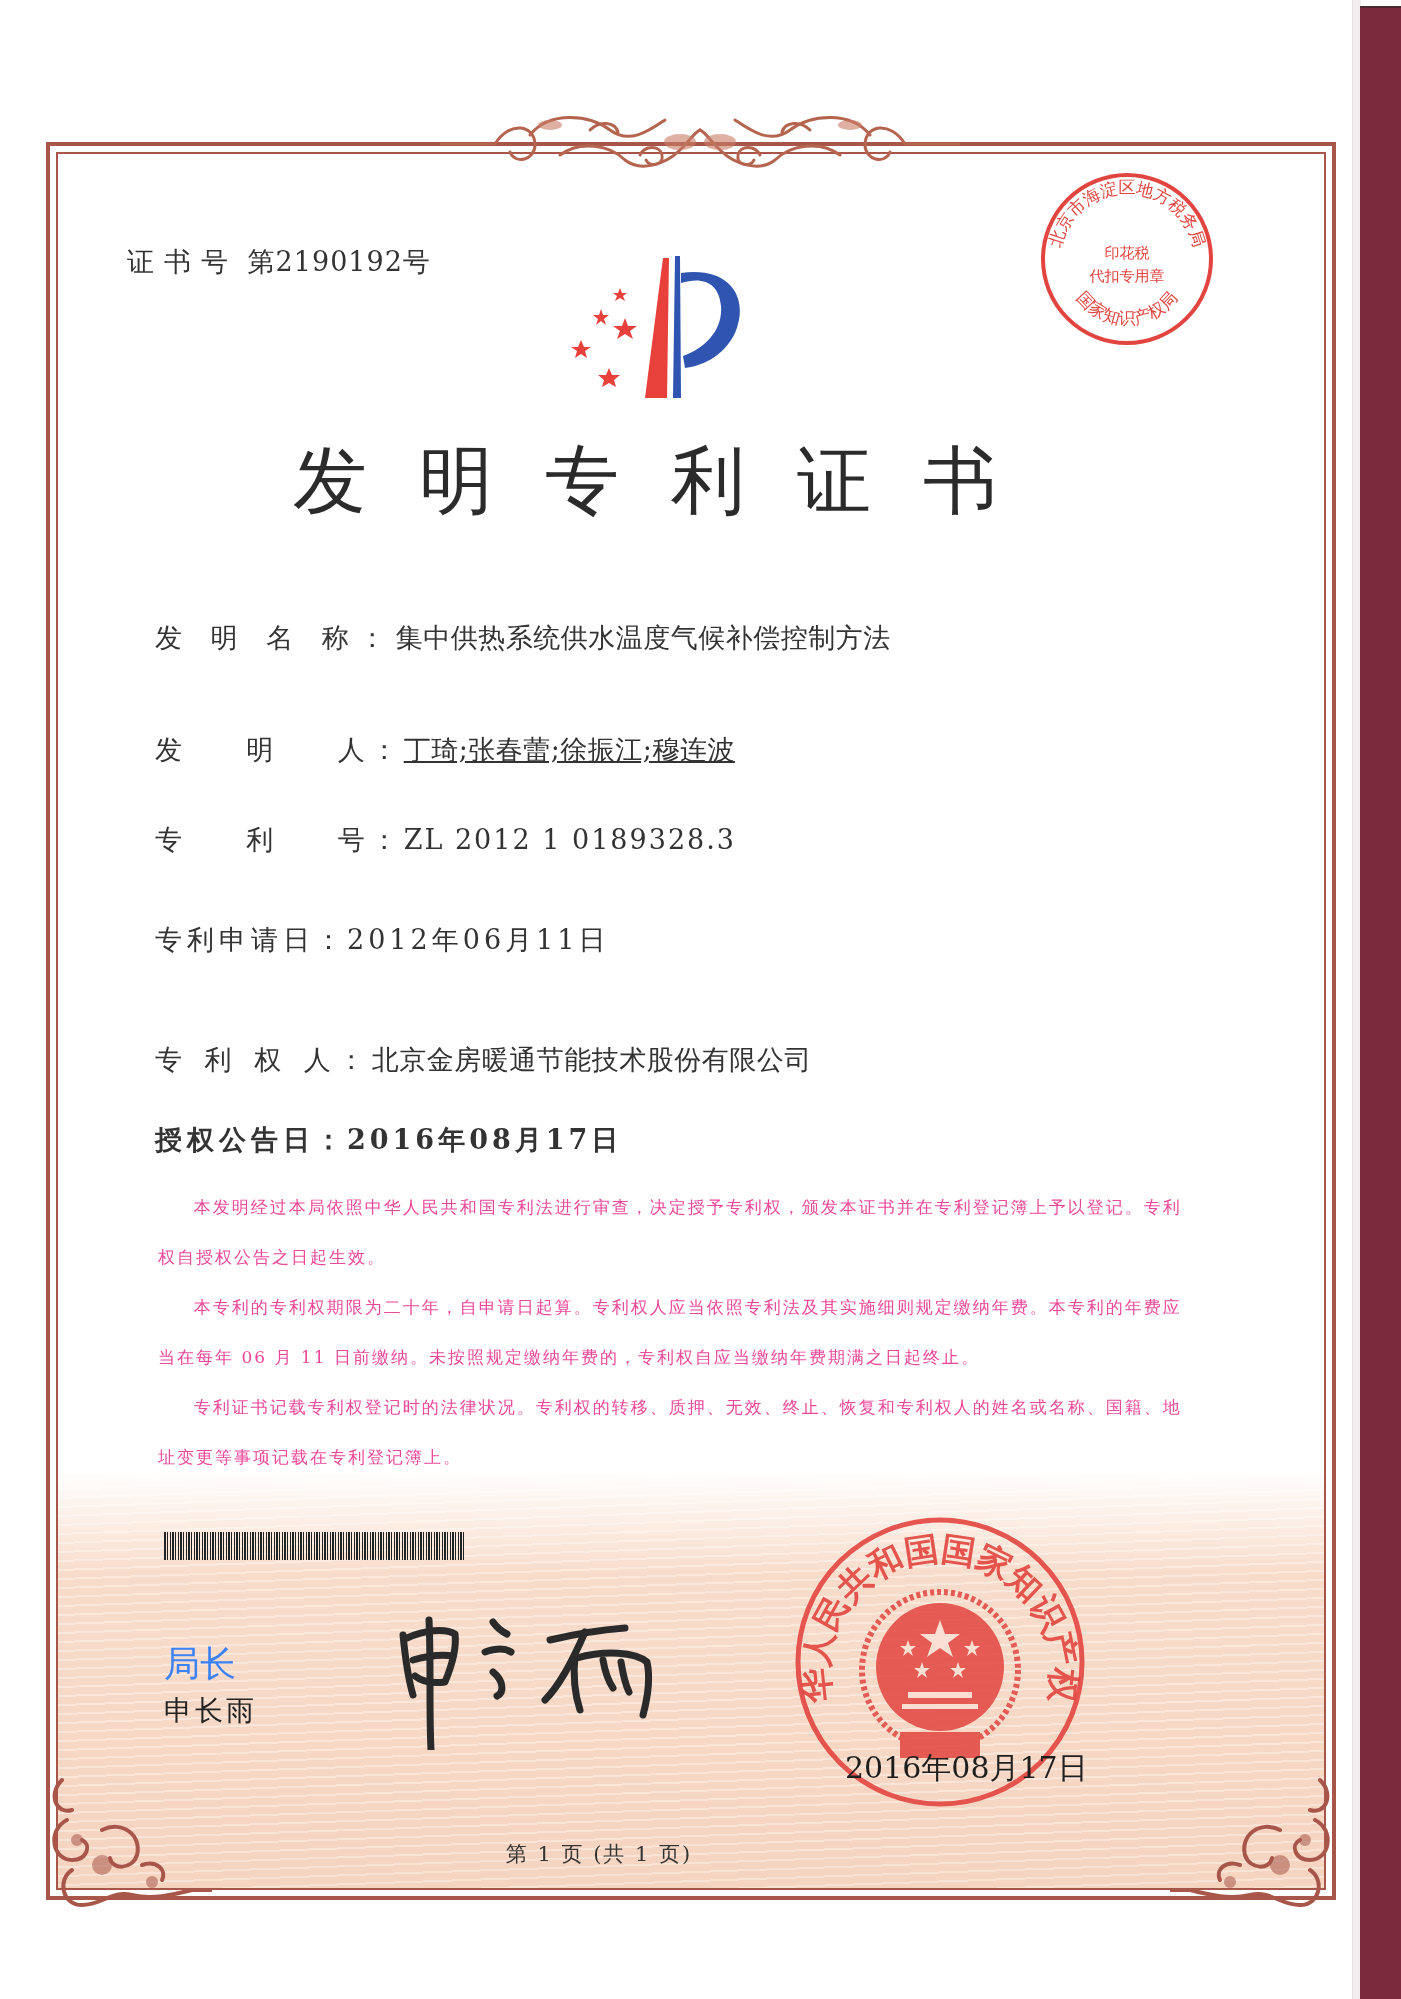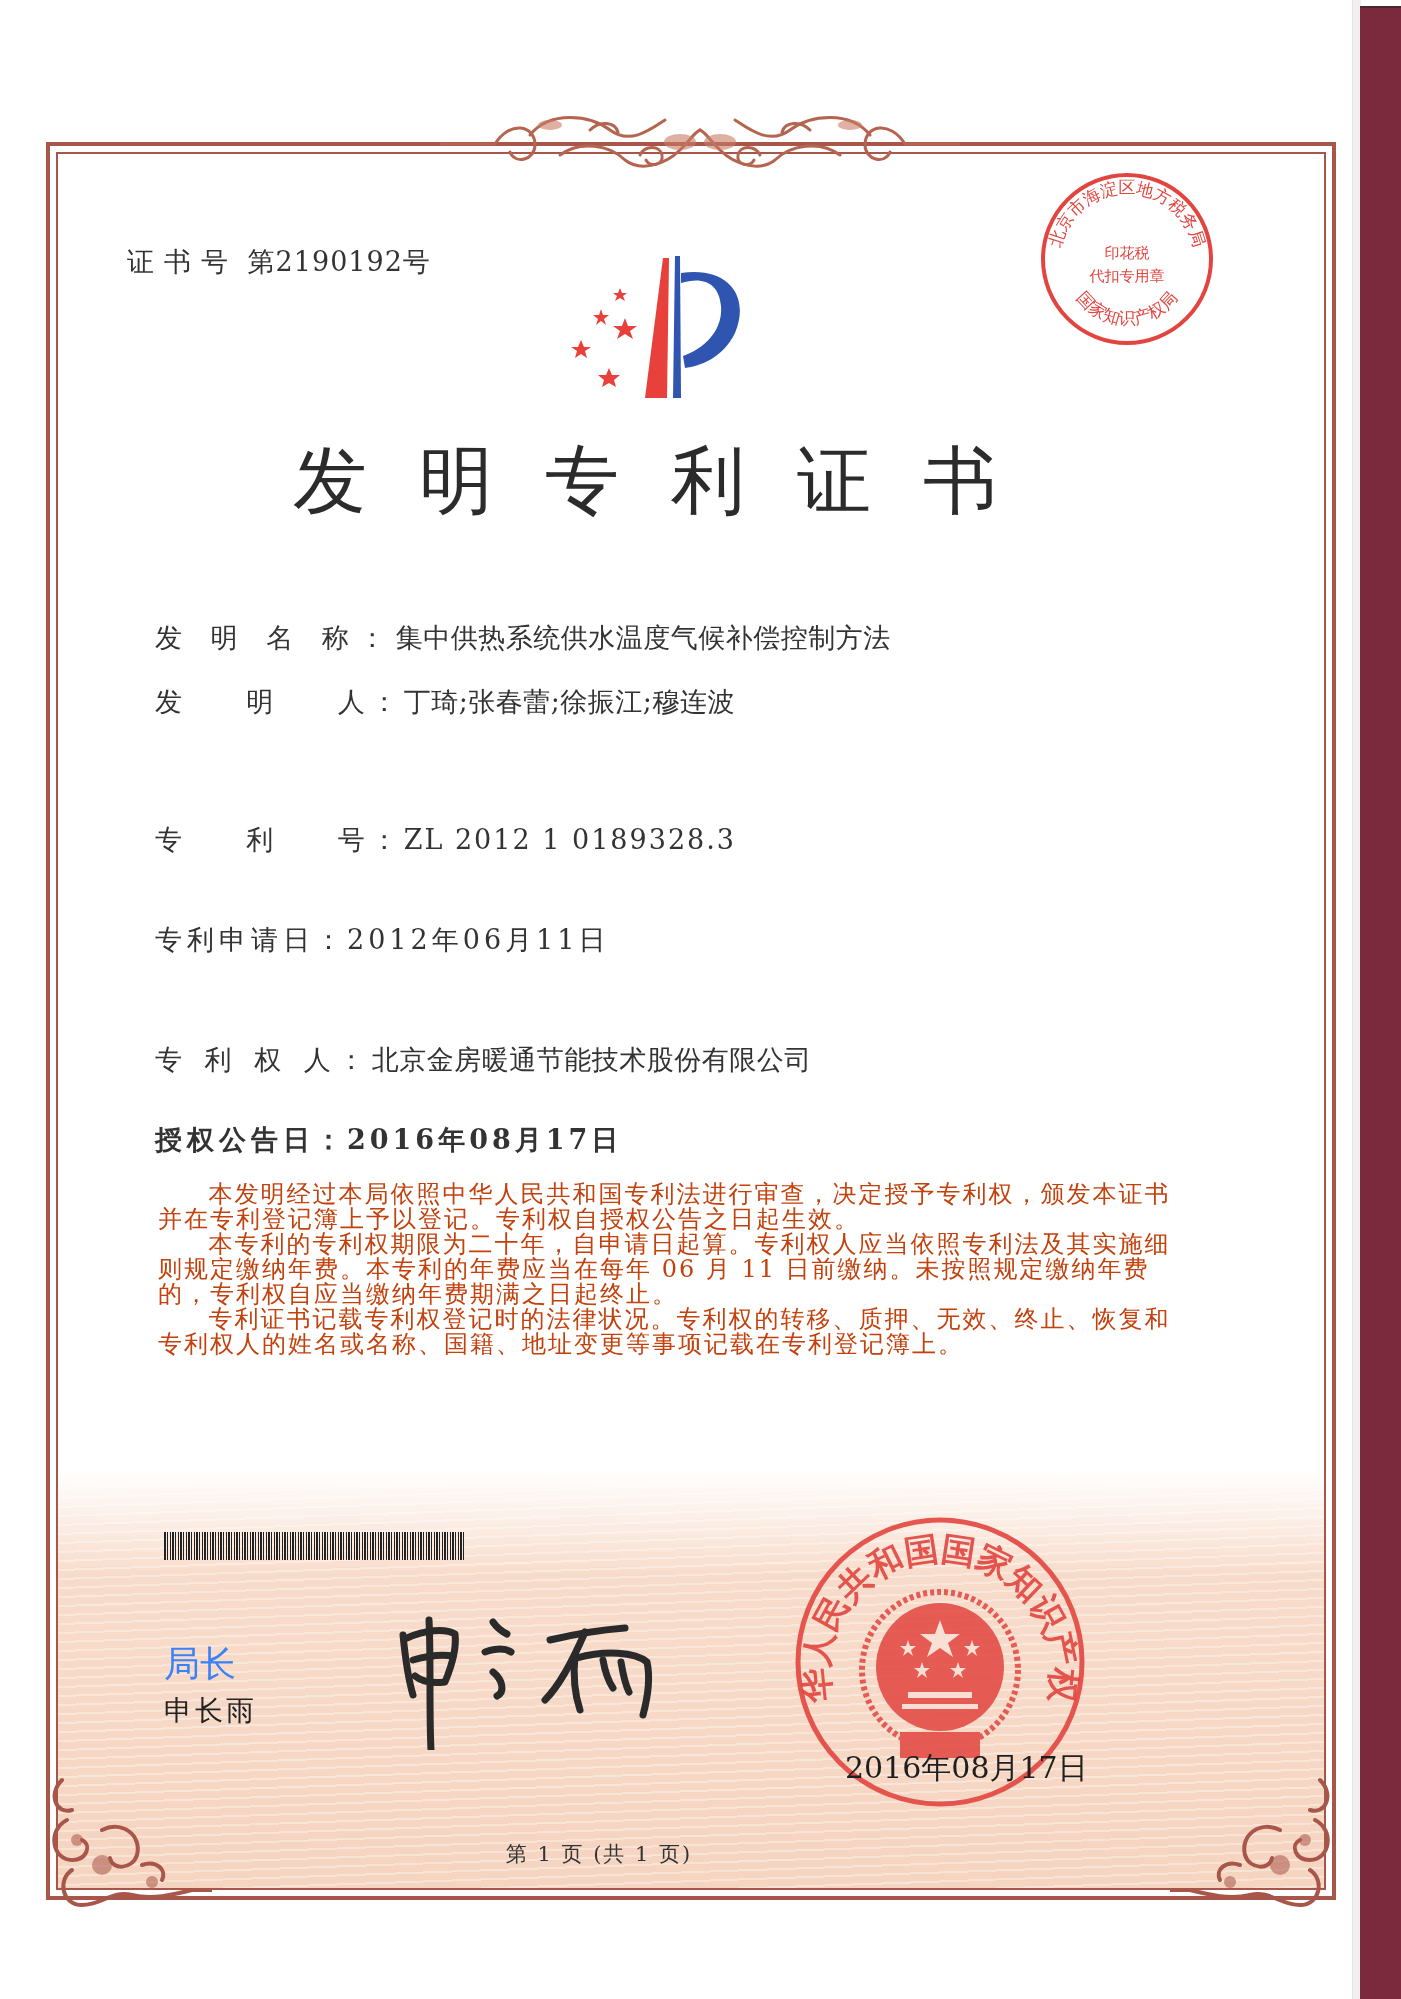--- a/index.html
+++ b/index.html
@@ -29,27 +29,27 @@
   .logo { position: absolute; left: 545px; top: 238px; width: 200px; height: 160px; }
 
   .tax-seal { position: absolute; left: 1032px; top: 168px; width: 190px; height: 182px; }
 
   .title { left: 0; width: 1290px; text-align: center; top: 432px; font-size: 74px; letter-spacing: 52px; color: #2b2b2b; font-weight: normal; padding-left: 52px; box-sizing: border-box; }
 
   .field { left: 155px; font-size: 27px; color: #333; }
   .field .label { display: inline-block; }
   .field .value { letter-spacing: 0.5px; margin-top: 28px; }
   .f-name { top: 620px; }
-  .f-inventor { top: 684px; }
+  .f-inventor { top: 732px; text-decoration: underline; }
   .f-patentno { top: 822px; }
   .f-appdate { top: 922px; }
   .f-holder { top: 1022px; }
   .f-grantdate { top: 1122px; font-weight: bold; }
 
-  .body-text { left: 158px; width: 1025px; font-size: 24px; line-height: 25px; color: #c2410c; white-space: normal; letter-spacing: 2px; }
+  .body-text { left: 158px; width: 1025px; font-size: 17px; line-height: 50px; color: #ec4899; white-space: normal; letter-spacing: 2px; }
   .body-text p { margin: 0; text-indent: 2.1em; }
 
   .barcode { position: absolute; left: 164px; top: 1532px; width: 302px; height: 28px;
     background: repeating-linear-gradient(90deg, #222 0px, #222 2px, transparent 2px, transparent 3px, #222 3px, #222 4px, transparent 4px, transparent 6px, #222 6px, #222 7px, transparent 7px, transparent 8px); }
 
   .sig-role { left: 164px; top: 1640px; font-family: "DejaVu Sans", "Liberation Sans", sans-serif; font-size: 36px; color: #3b82f6; }
   .sig-name { left: 164px; top: 1692px; font-family: "DejaVu Sans", "Liberation Sans", sans-serif; font-size: 28px; color: #222; letter-spacing: 3px; }
   .signature { position: absolute; left: 385px; top: 1600px; width: 300px; height: 150px; }
 
   .main-seal { position: absolute; left: 790px; top: 1512px; width: 300px; height: 300px; }

